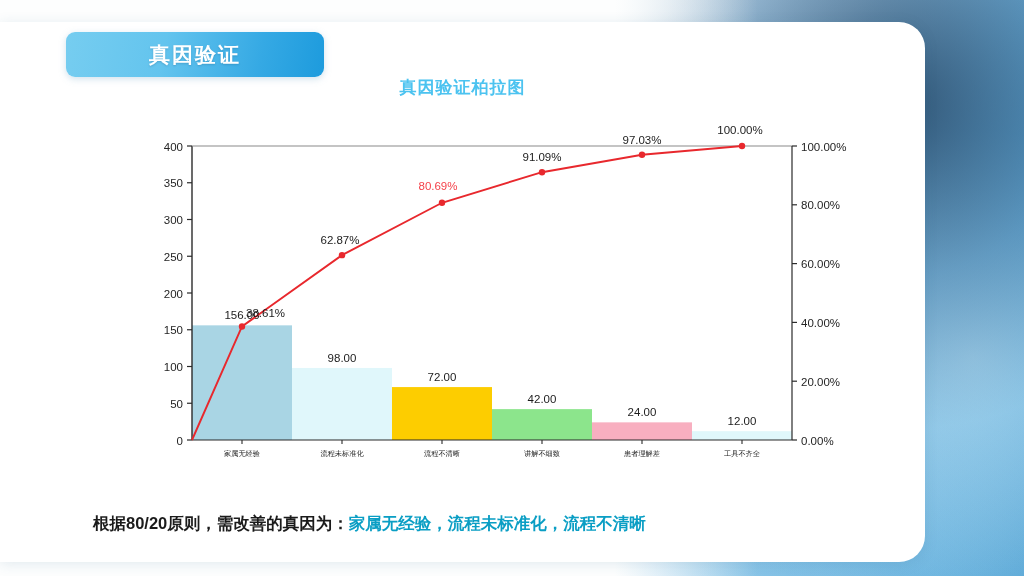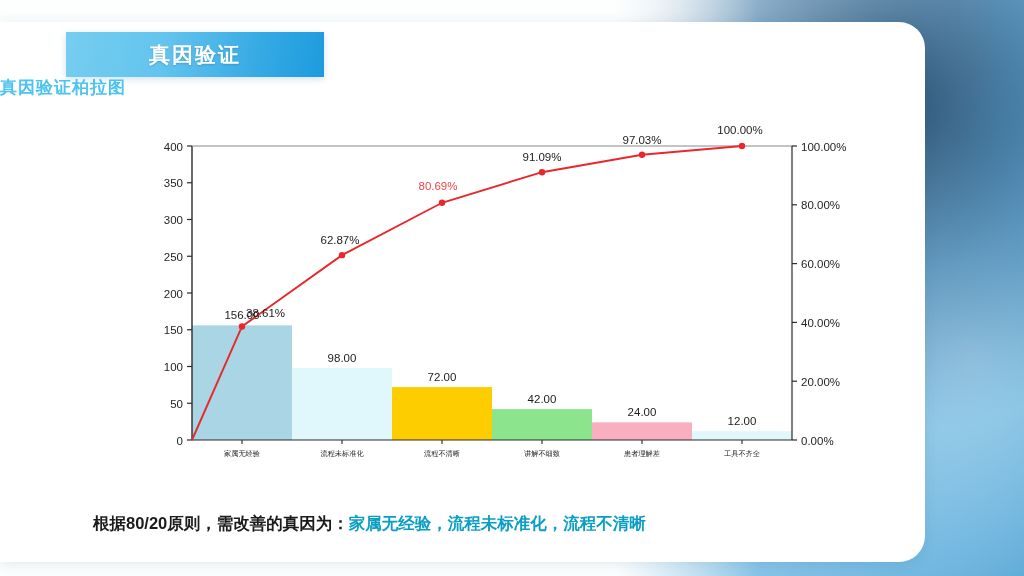--- a/index.html
+++ b/index.html
@@ -49,36 +49,37 @@
     position: absolute;
     left: 66px;
     top: 32px;
     width: 258px;
     height: 45px;
     background: linear-gradient(100deg, #76cdf0 0%, #63c4ee 38%, #35a9e4 75%, #1d9bdd 100%);
     box-shadow: 0 2px 7px rgba(120,170,200,0.35);
     display: flex;
     align-items: center;
     justify-content: center;
+    border-radius: 9px;
   }
   #section-title-banner .banner-text {
     color: #ffffff;
     font-size: 21px;
     font-weight: 700;
     letter-spacing: 2px;
     text-shadow: 0 1px 2px rgba(0,60,100,0.22);
   }
 
   
   #chart-title {
     position: absolute;
     left: 0;
     top: 76px;
     width: 925px;
-    text-align: left;
+    text-align: center;
     font-size: 17px;
     font-weight: 700;
     color: #4cc3f0;
     letter-spacing: 1px;
   }
 
   
   #pareto-chart {
     position: absolute;
     left: 150px;

